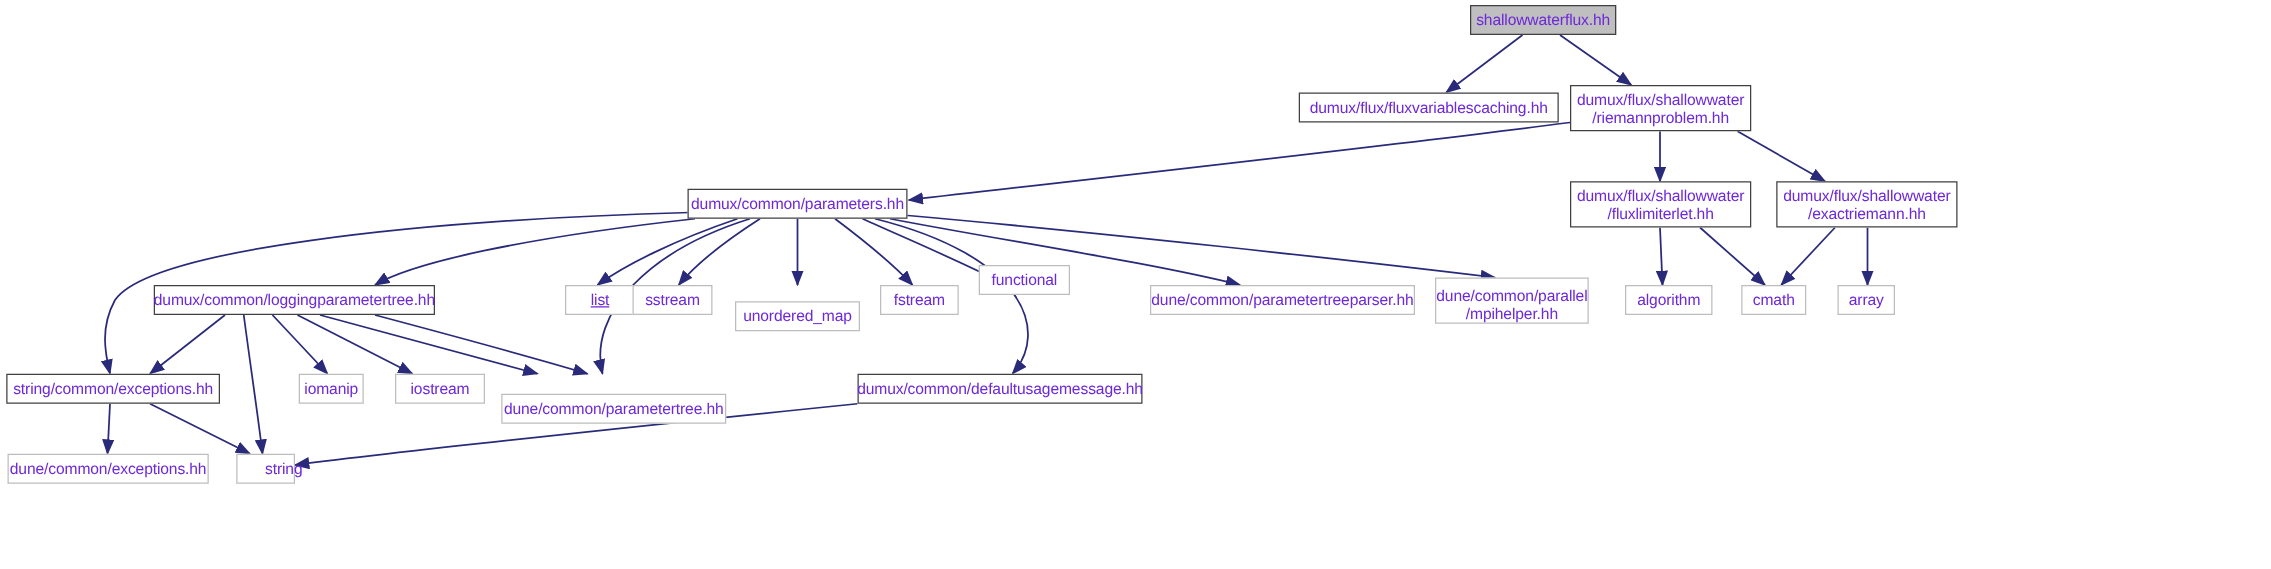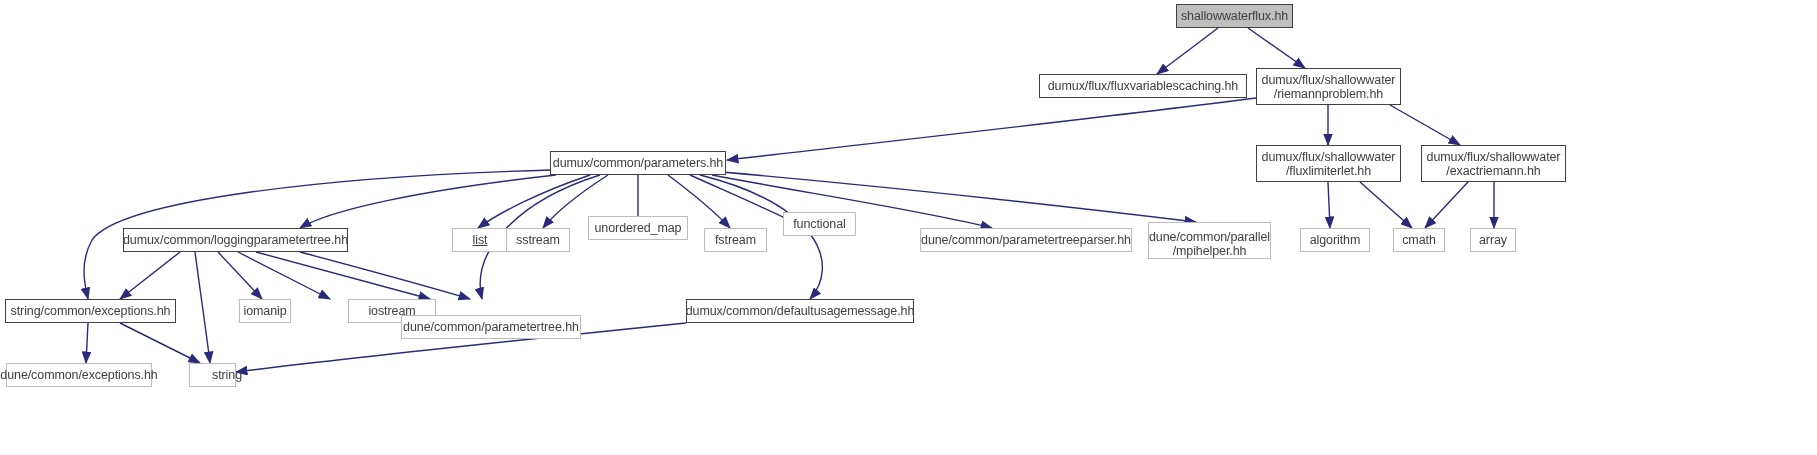--- a/index.html
+++ b/index.html
@@ -27,21 +27,21 @@
   }
   .node {
     position: absolute;
     box-sizing: border-box;
     display: flex;
     align-items: center;
     justify-content: center;
     text-align: center;
     font-size: 12.5px;
     line-height: 14px;
-    color: #404040;
+    color: #6d28d9;
     background: #ffffff;
     border: 1px solid #bdbdbd;
     white-space: pre;
     letter-spacing: -0.1px;
   }
   .node.strong {
     border: 1.6px solid #404040;
   }
   .node.current {
     background: #bfbfbf;
@@ -96,30 +96,30 @@
       <div class="node strong" style="left: 1256px; top: 68px; width: 145px; height: 37px;"><span>dumux/flux/shallowwater
 /riemannproblem.hh</span></div>
       <div class="node strong" style="left: 550px; top: 151px; width: 176px; height: 24px;"><span>dumux/common/parameters.hh</span></div>
       <div class="node strong" style="left: 1256px; top: 145px; width: 145px; height: 37px;"><span>dumux/flux/shallowwater
 /fluxlimiterlet.hh</span></div>
       <div class="node strong" style="left: 1421px; top: 145px; width: 145px; height: 37px;"><span>dumux/flux/shallowwater
 /exactriemann.hh</span></div>
       <div class="node strong" style="left: 123px; top: 228px; width: 225px; height: 24px;"><span>dumux/common/loggingparametertree.hh</span></div>
       <div class="node " style="left: 452px; top: 228px; width: 56px; height: 24px; text-decoration: underline;"><span>list</span></div>
       <div class="node " style="left: 506px; top: 228px; width: 64px; height: 24px;"><span>sstream</span></div>
-      <div class="node " style="left: 588px; top: 216px; width: 100px; height: 24px;"><span>unordered_map</span></div>
+      <div class="node " style="left: 588px; top: 241px; width: 100px; height: 24px;"><span>unordered_map</span></div>
       <div class="node " style="left: 704px; top: 228px; width: 63px; height: 24px;"><span>fstream</span></div>
       <div class="node " style="left: 783px; top: 212px; width: 73px; height: 24px;"><span>functional</span></div>
       <div class="node " style="left: 920px; top: 228px; width: 212px; height: 24px;"><span>dune/common/parametertreeparser.hh</span></div>
       <div class="node " style="left: 1148px; top: 222px; width: 123px; height: 37px; align-items: flex-end;"><span>dune/common/parallel
 /mpihelper.hh</span></div>
       <div class="node " style="left: 1300px; top: 228px; width: 70px; height: 24px;"><span>algorithm</span></div>
       <div class="node " style="left: 1393px; top: 228px; width: 52px; height: 24px;"><span>cmath</span></div>
       <div class="node " style="left: 1470px; top: 228px; width: 46px; height: 24px;"><span>array</span></div>
       <div class="node strong" style="left: 5px; top: 299px; width: 171px; height: 24px;"><span>string/common/exceptions.hh</span></div>
       <div class="node " style="left: 239px; top: 299px; width: 52px; height: 24px;"><span>iomanip</span></div>
-      <div class="node " style="left: 316px; top: 299px; width: 88px; height: 24px; margin-left: 32px;"><span>iostream</span></div>
+      <div class="node " style="left: 316px; top: 299px; width: 72px; height: 24px;"><span>iostream</span></div>
       <div class="node " style="left: 401px; top: 299px; width: 180px; height: 24px; margin-top: 16px;"><span>dune/common/parametertree.hh</span></div>
       <div class="node strong" style="left: 686px; top: 299px; width: 228px; height: 24px;"><span>dumux/common/defaultusagemessage.hh</span></div>
-      <div class="node " style="left: 6px; top: 363px; width: 146px; height: 24px;"><span>dune/common/exceptions.hh</span></div>
+      <div class="node " style="left: 6px; top: 363px; width: 161px; height: 24px;"><span>dune/common/exceptions.hh</span></div>
       <div class="node " style="left: 189px; top: 363px; width: 47px; height: 24px; padding-left: 29px;"><span>string</span></div>
     </div>
 </div>
 
 </body></html>

